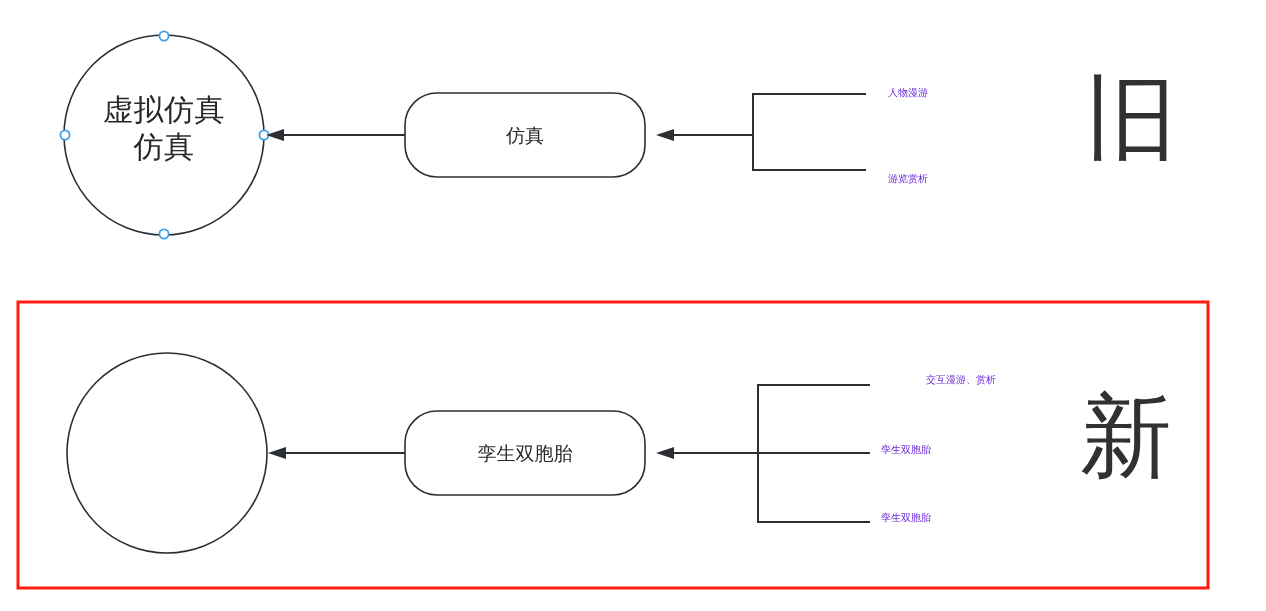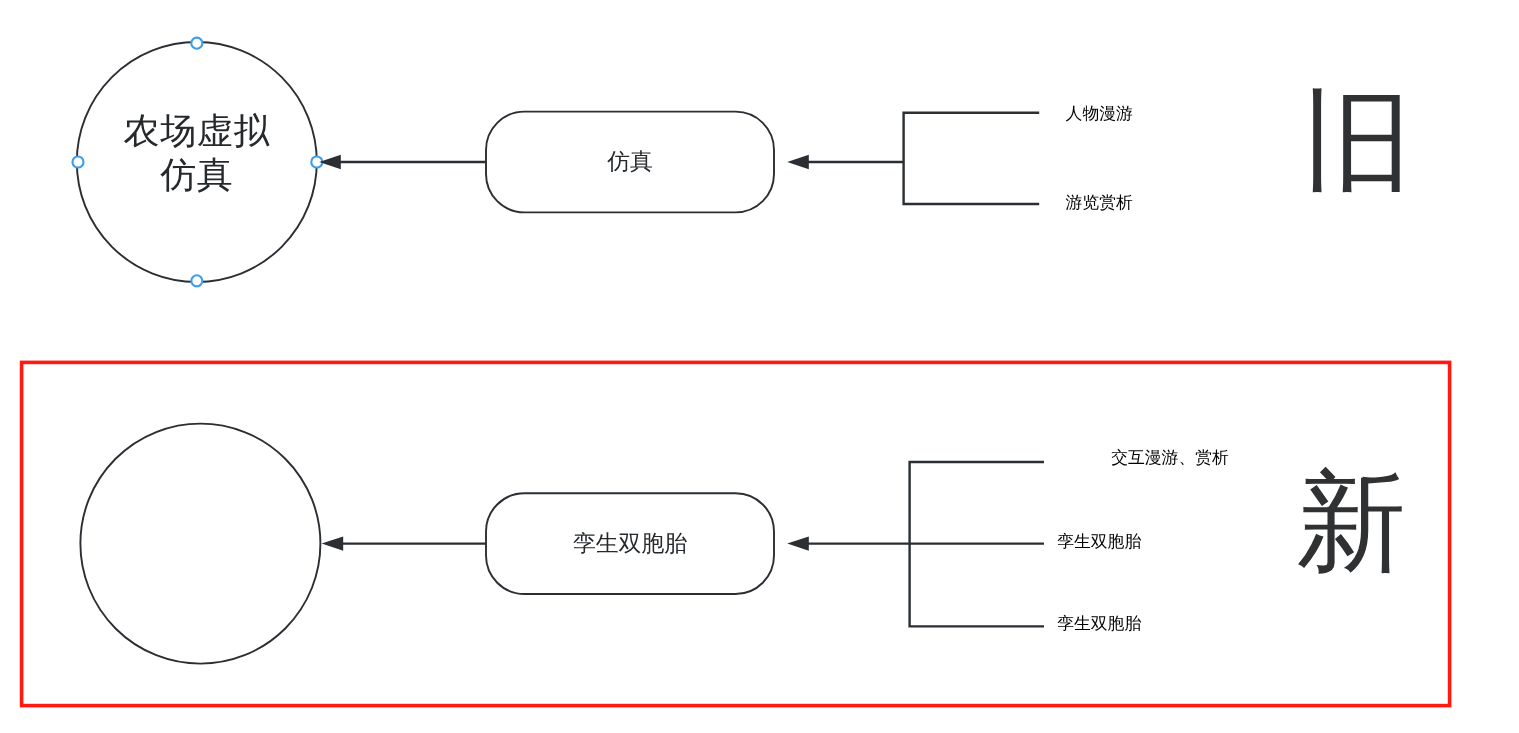--- a/index.html
+++ b/index.html
@@ -66,22 +66,22 @@
   }
   .circle-label {
     font-size: 30px;
     letter-spacing: 0.5px;
   }
   .rect-label {
     font-size: 19px;
   }
   .branch-label {
     position: absolute;
-    color: #000000;
-    font-size: 14px;
+    color: #6d28d9;
+    font-size: 10px;
     white-space: nowrap;
     user-select: none;
     text-align: right;
   }
   .era-mark {
     position: absolute;
     color: #2f3133;
     font-size: 92px;
     line-height: 1;
     font-weight: 400;
@@ -122,28 +122,28 @@
     <polygon class="arrow-head" points="268,453 286,447 286,459"></polygon>
 
     <line class="connector" x1="758" y1="453" x2="668" y2="453"></line>
     <polygon class="arrow-head" points="656,453 674,447 674,459"></polygon>
 
     <path class="bracket" d="M 870 385 L 758 385 L 758 522 L 870 522"></path>
     <line class="bracket" x1="758" y1="453" x2="870" y2="453"></line>
 
   </svg>
 
-  <div class="node-text circle-label" style="left:64px; top:92px; width:200px;">农场虚拟
+  <div class="node-text circle-label" style="left:64px; top:92px; width:200px;">虚拟仿真
 仿真</div>
 
   <div class="node-text rect-label" style="left:405px; top:124px; width:240px;">仿真</div>
 
   <div class="branch-label" style="left:888px; top:86px;">人物漫游</div>
 
-  <div class="branch-label" style="left:888px; top:160px;">游览赏析</div>
+  <div class="branch-label" style="left:888px; top:172px;">游览赏析</div>
 
   <div class="era-mark" style="left:1085px; top:72px;">旧</div>
 
 
   <div class="node-text rect-label" style="left:405px; top:442px; width:240px;">孪生双胞胎</div>
 
   <div class="branch-label" style="left:926px; top:373px;">交互漫游、赏析</div>
 
   <div class="branch-label" style="left:881px; top:443px;">孪生双胞胎</div>
 

